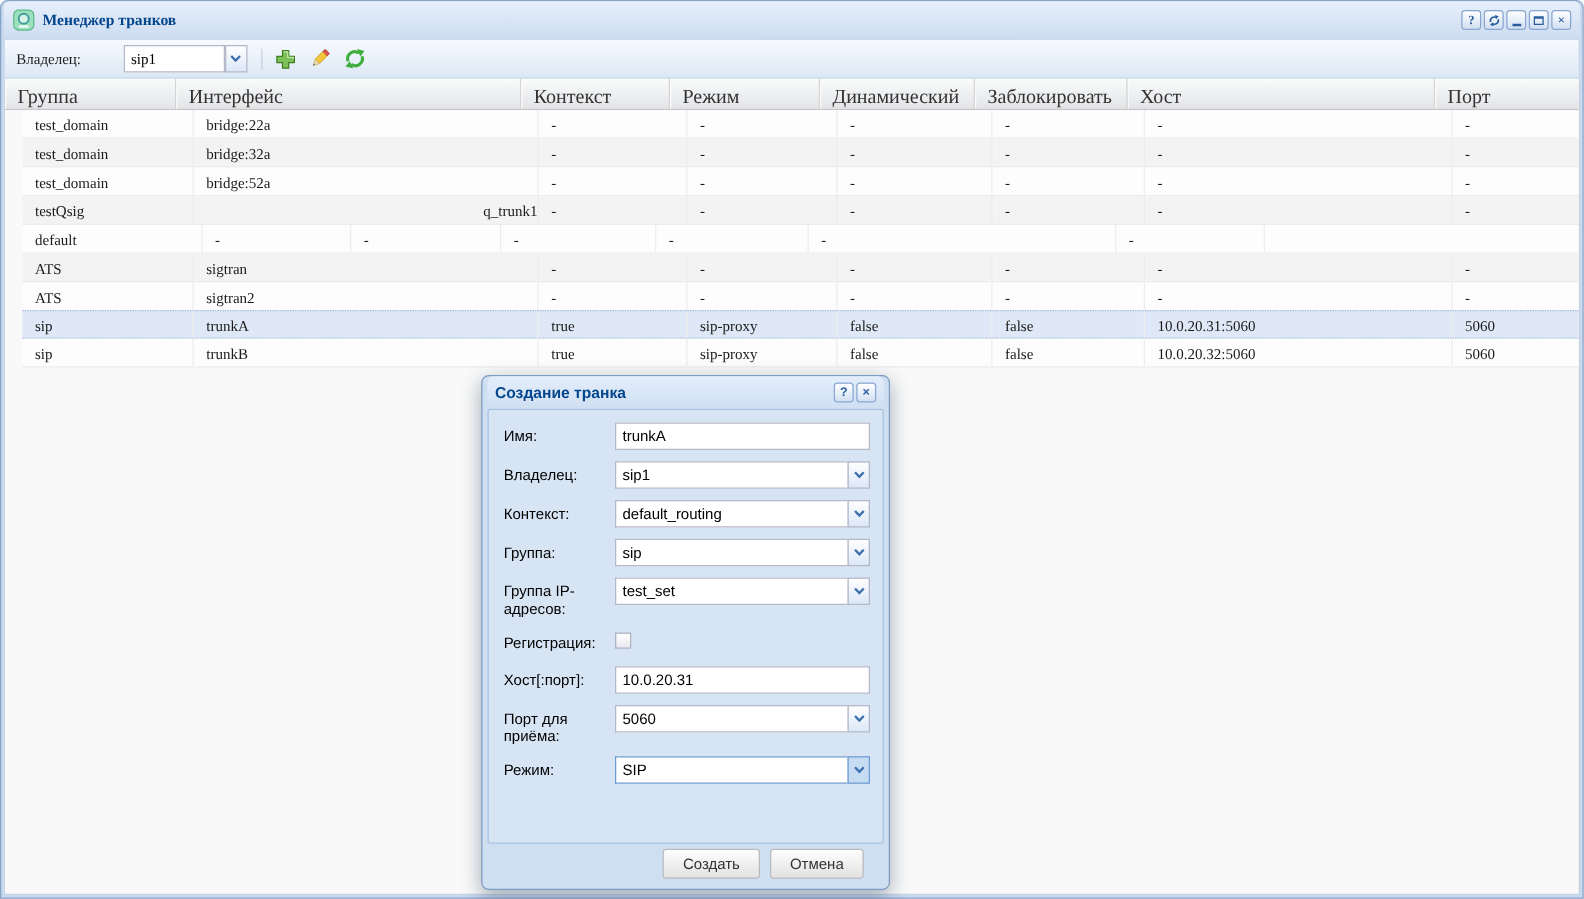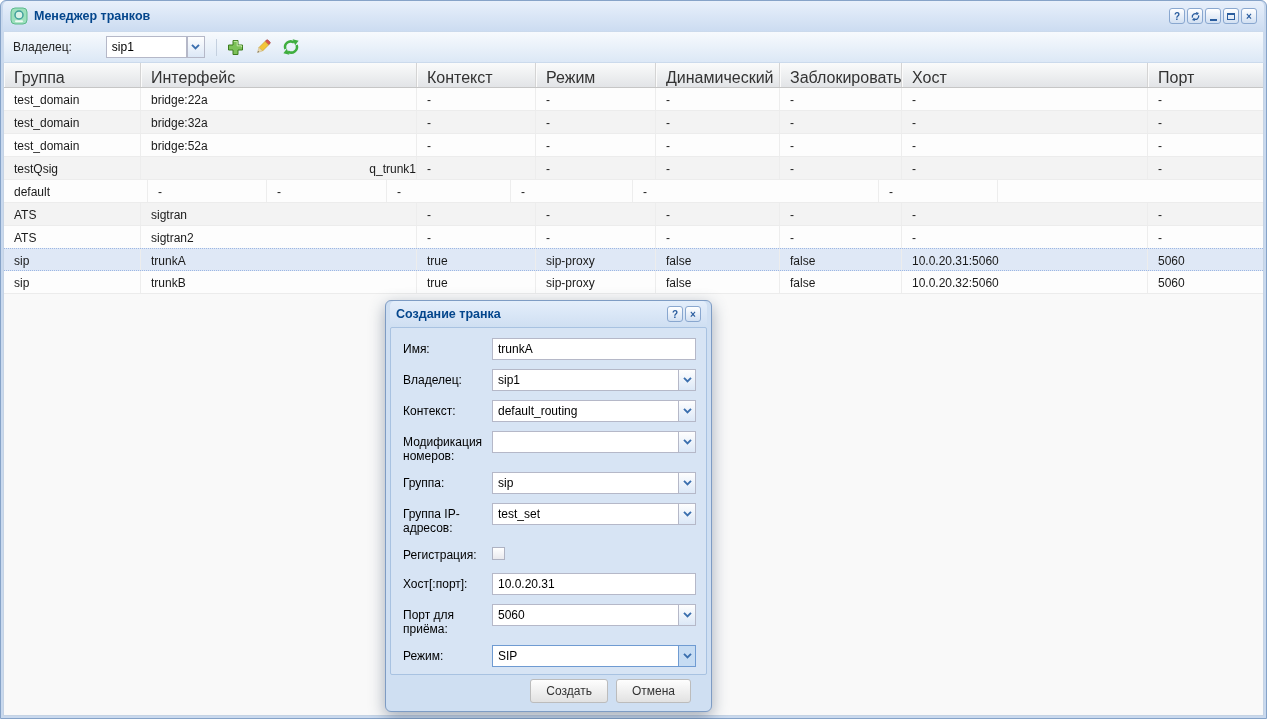--- a/index.html
+++ b/index.html
@@ -1,20 +1,20 @@
 <!DOCTYPE html>
 <html><head>
 <meta charset="utf-8">
 <style>
   * { margin:0; padding:0; box-sizing:border-box; }
   html,body { width:1267px; height:719px; font-family:"Liberation Sans",sans-serif; background:#fff; overflow:hidden; }
 
   
   .window{ position:absolute; inset:0; border:1px solid #86a3c8; border-radius:6px 6px 0 0;
-           background:#c9d9ee; display:flex; flex-direction:column; padding:0 2px 2px; }
+           background:#c9d9ee; display:flex; flex-direction:column; padding:0 2px 2px;font-family:Liberation Serif, serif; }
 
   
   .titlebar{ height:30px; display:flex; align-items:center; gap:6px; padding:0 7px;
              background:linear-gradient(#e8f0fb,#ccdcf1); border-radius:5px 5px 0 0; }
   .title{ color:#04468c; font-weight:bold; font-size:12.5px; white-space:nowrap; }
   .tools{ margin-left:auto; display:flex; gap:2px; }
   .tool{ width:16px; height:16px; border:1px solid #89a7cf; border-radius:3px; cursor:pointer;
          background:linear-gradient(#ffffff,#d2e0f2); color:#2a5d9e; font-size:10px; line-height:13px;
          text-align:center; font-weight:bold; display:flex; align-items:center; justify-content:center; }
   .min-bar{ width:7px; height:2px; background:#2a5d9e; margin-top:7px; }
@@ -30,21 +30,21 @@
            border-radius:3px; cursor:pointer; margin-right:5px; }
 
   
   .grid{ flex:1; display:flex; flex-direction:column; background:#f9f9f9;
          border:1px solid #c5d3e4; border-top:0; overflow:hidden; }
   .grid-header{ display:flex; height:25px; background:linear-gradient(#fafbfb,#e2e4e7);
                 border-bottom:1px solid #c6c6c6; flex:0 0 auto; }
   .hcell{ padding:6px 0 0 10px; font-size:16px; color:#333; border-right:1px solid #d4d4d4;
           box-shadow:inset 1px 0 0 #fbfbfb; overflow:hidden; white-space:nowrap; cursor:pointer; flex:0 0 auto; }
   .grid-rows{ flex:1; }
-  .grow{ display:flex; height:23px; border-bottom:1px solid #ececec; background:#fdfdfd; cursor:pointer; }
+  .grow{ display:flex; height:23px; border-bottom:1px solid #ececec; background:#fdfdfd; cursor:pointer;margin-left:14px; }
   .grow:nth-child(even){ background:#f3f3f3; }
   .grow.selected{ background:#dfe8f6; border-top:1px dotted #9db7e3; border-bottom:1px dotted #9db7e3; margin-top:-1px; }
   .gcell{ padding:5px 0 0 10px; font-size:12px; color:#1a1a1a; border-right:1px solid #ededed;
           overflow:hidden; white-space:nowrap; flex:0 0 auto; }
 
   
   .text-input{ height:22px; border:1px solid #b5b8c8; padding:0 5px; font-size:12px;
                font-family:inherit; color:#000; background:#fff; width:100%; outline:none; }
   .combo{ display:flex; height:22px; width:100%; }
   .combo .text-input{ border-right:0; flex:1; min-width:0; }
@@ -292,33 +292,20 @@
             <input class="text-input" value="default_routing" style="">
             <span class="trigger">
               <svg width="9" height="6" viewBox="0 0 9 6">
                 <path d="M1 .8l3.5 3.6L8 .8" fill="none" stroke="#3b6fae" stroke-width="1.9"></path>
               </svg>
             </span>
           </span>
         </div>
       </div>
       <div class="form-row">
-        <div class="f-label">Модификация номеров:</div>
-        <div class="f-field">
-          <span class="combo">
-            <input class="text-input" style="">
-            <span class="trigger">
-              <svg width="9" height="6" viewBox="0 0 9 6">
-                <path d="M1 .8l3.5 3.6L8 .8" fill="none" stroke="#3b6fae" stroke-width="1.9"></path>
-              </svg>
-            </span>
-          </span>
-        </div>
-      </div>
-      <div class="form-row">
         <div class="f-label">Группа:</div>
         <div class="f-field">
           <span class="combo">
             <input class="text-input" value="sip" style="">
             <span class="trigger">
               <svg width="9" height="6" viewBox="0 0 9 6">
                 <path d="M1 .8l3.5 3.6L8 .8" fill="none" stroke="#3b6fae" stroke-width="1.9"></path>
               </svg>
             </span>
           </span>

